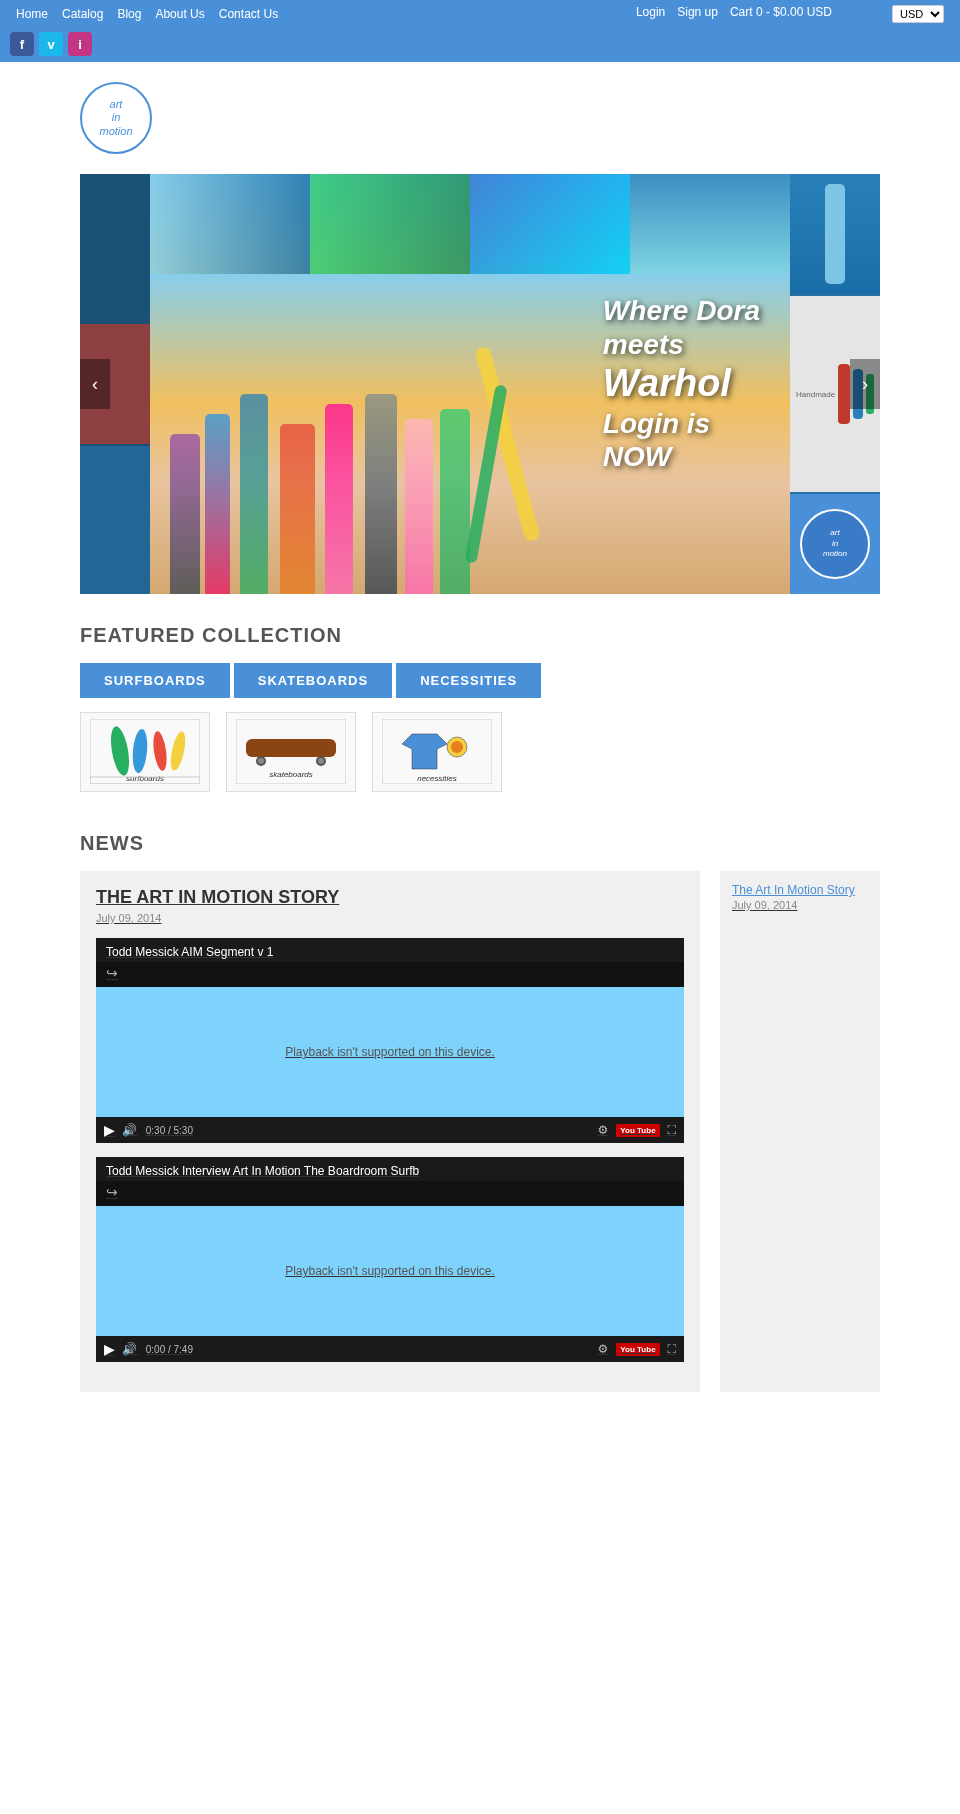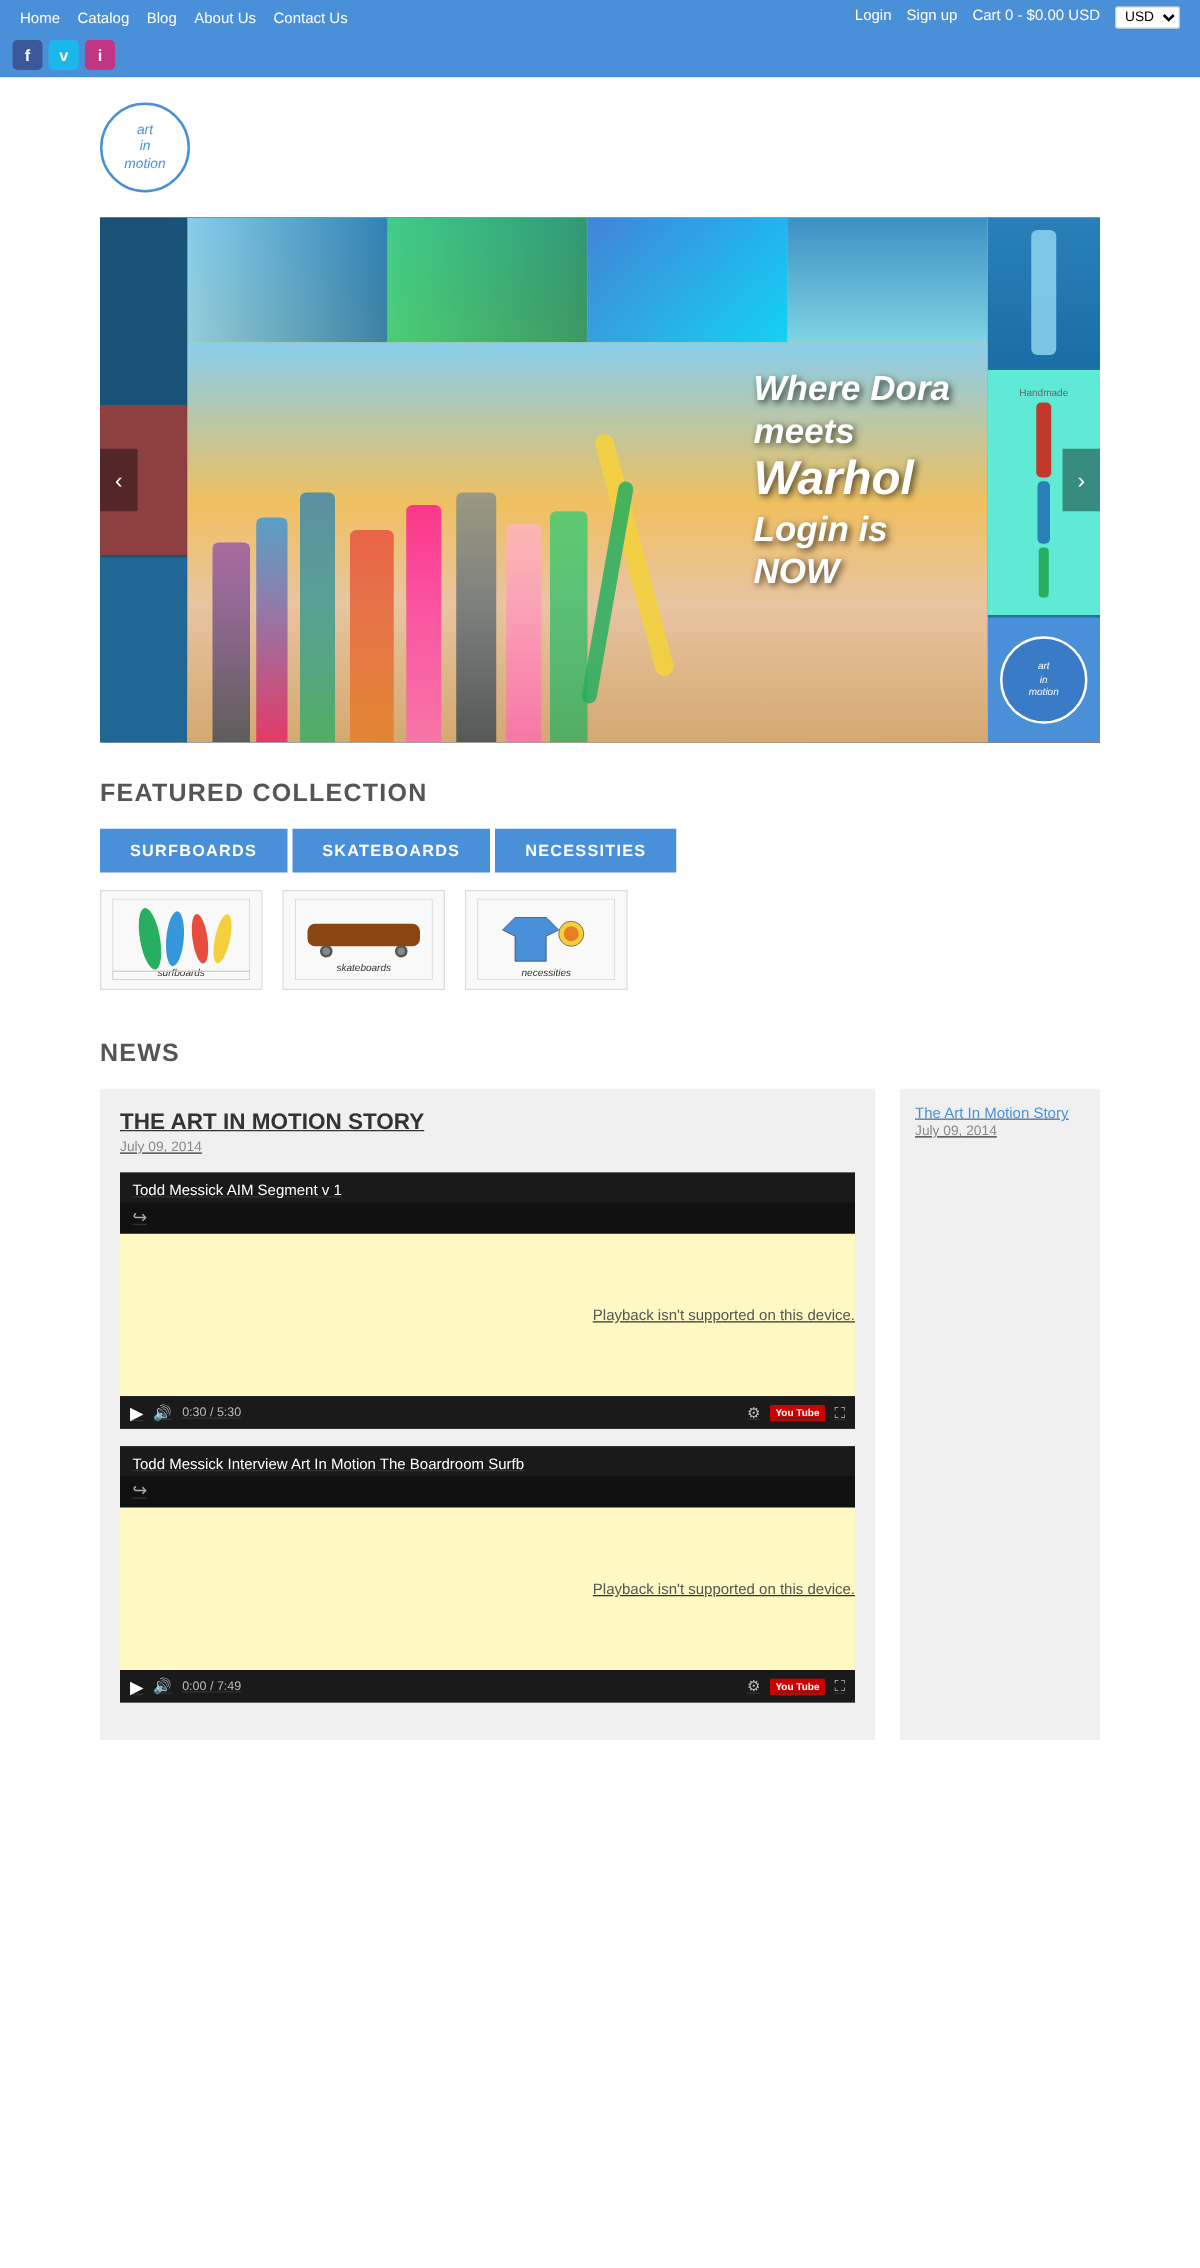--- a/index.html
+++ b/index.html
@@ -18,20 +18,21 @@
     .top-bar-nav a { color: #fff; text-decoration: none; font-size: 12px; }
     .top-bar-right { display: flex; gap: 12px; }
     .top-bar-right a { color: #fff; text-decoration: none; font-size: 12px; }
     .cart-info { color: #fff; font-size: 12px; }
     .currency-select {
       font-size: 11px;
       background: #fff;
       border: 1px solid #ccc;
       padding: 1px 3px;
       border-radius: 2px;
+      margin-left: 48px;
     }
 
     
     .social-bar {
       background: #4a90d9;
       padding: 4px 10px 6px 10px;
       display: flex;
       gap: 5px;
     }
     .social-icon {
@@ -173,23 +174,23 @@
       font-size: 12px;
       padding: 7px 10px 3px;
     }
     .video-share-icon {
       color: #aaa;
       font-size: 14px;
       padding: 3px 10px 6px;
       display: block;
     }
     .video-content {
-      background: #fef9c3;
+      background: #7dd3fc;
       height: 130px;
-      display: flex; align-items: center; justify-content: flex-end;
+      display: flex; align-items: center; justify-content: center;
       color: #555; font-size: 12px;
     }
     .video-controls {
       background: #1a1a1a;
       display: flex; align-items: center;
       padding: 5px 8px;
       gap: 8px;
     }
     .play-btn { color: #fff; font-size: 14px; cursor: pointer; }
     .vol-btn { color: #fff; font-size: 12px; cursor: pointer; }
@@ -275,21 +276,21 @@
           <div style="position:absolute;bottom:50px;left:350px;width:15px;height:200px;background:#f4d03f;border-radius:8px;transform:rotate(-15deg);opacity:0.9;"></div>
           <div style="position:absolute;bottom:30px;left:330px;width:12px;height:180px;background:#27ae60;border-radius:6px;transform:rotate(10deg);opacity:0.85;"></div>
         </div>
       </div>
       <div class="col-right">
 
         <div style="flex:0 0 120px; background:linear-gradient(to bottom,#2980b9,#1a6ea8); display:flex; align-items:center; justify-content:center;">
           <div style="width:20px;height:100px;background:#87ceeb;border-radius:5px;opacity:0.9;"></div>
         </div>
 
-        <div style="flex:1; background:#5eead4; padding:6px; display:flex; flex-direction:column; gap:3px; align-items:center; justify-content:center;">
+        <div style="flex:1; background:#e5e5e5; padding:6px; display:flex; flex-direction:row; gap:3px; align-items:center; justify-content:center;">
           <div style="font-size:8px;color:#666;text-align:center;">Handmade</div>
           <div style="width:12px;height:60px;background:#c0392b;border-radius:4px;"></div>
           <div style="width:10px;height:50px;background:#2980b9;border-radius:4px;"></div>
           <div style="width:8px;height:40px;background:#27ae60;border-radius:3px;"></div>
         </div>
 
         <div style="flex:0 0 100px;background:#4a90d9;display:flex;align-items:center;justify-content:center;">
           <div style="width:70px;height:70px;border-radius:50%;border:2px solid #fff;background:#3a7bc8;display:flex;align-items:center;justify-content:center;flex-direction:column;color:#fff;font-size:8px;font-style:italic;text-align:center;line-height:1.3;">
             <span>art</span>
               <span>in</span>

